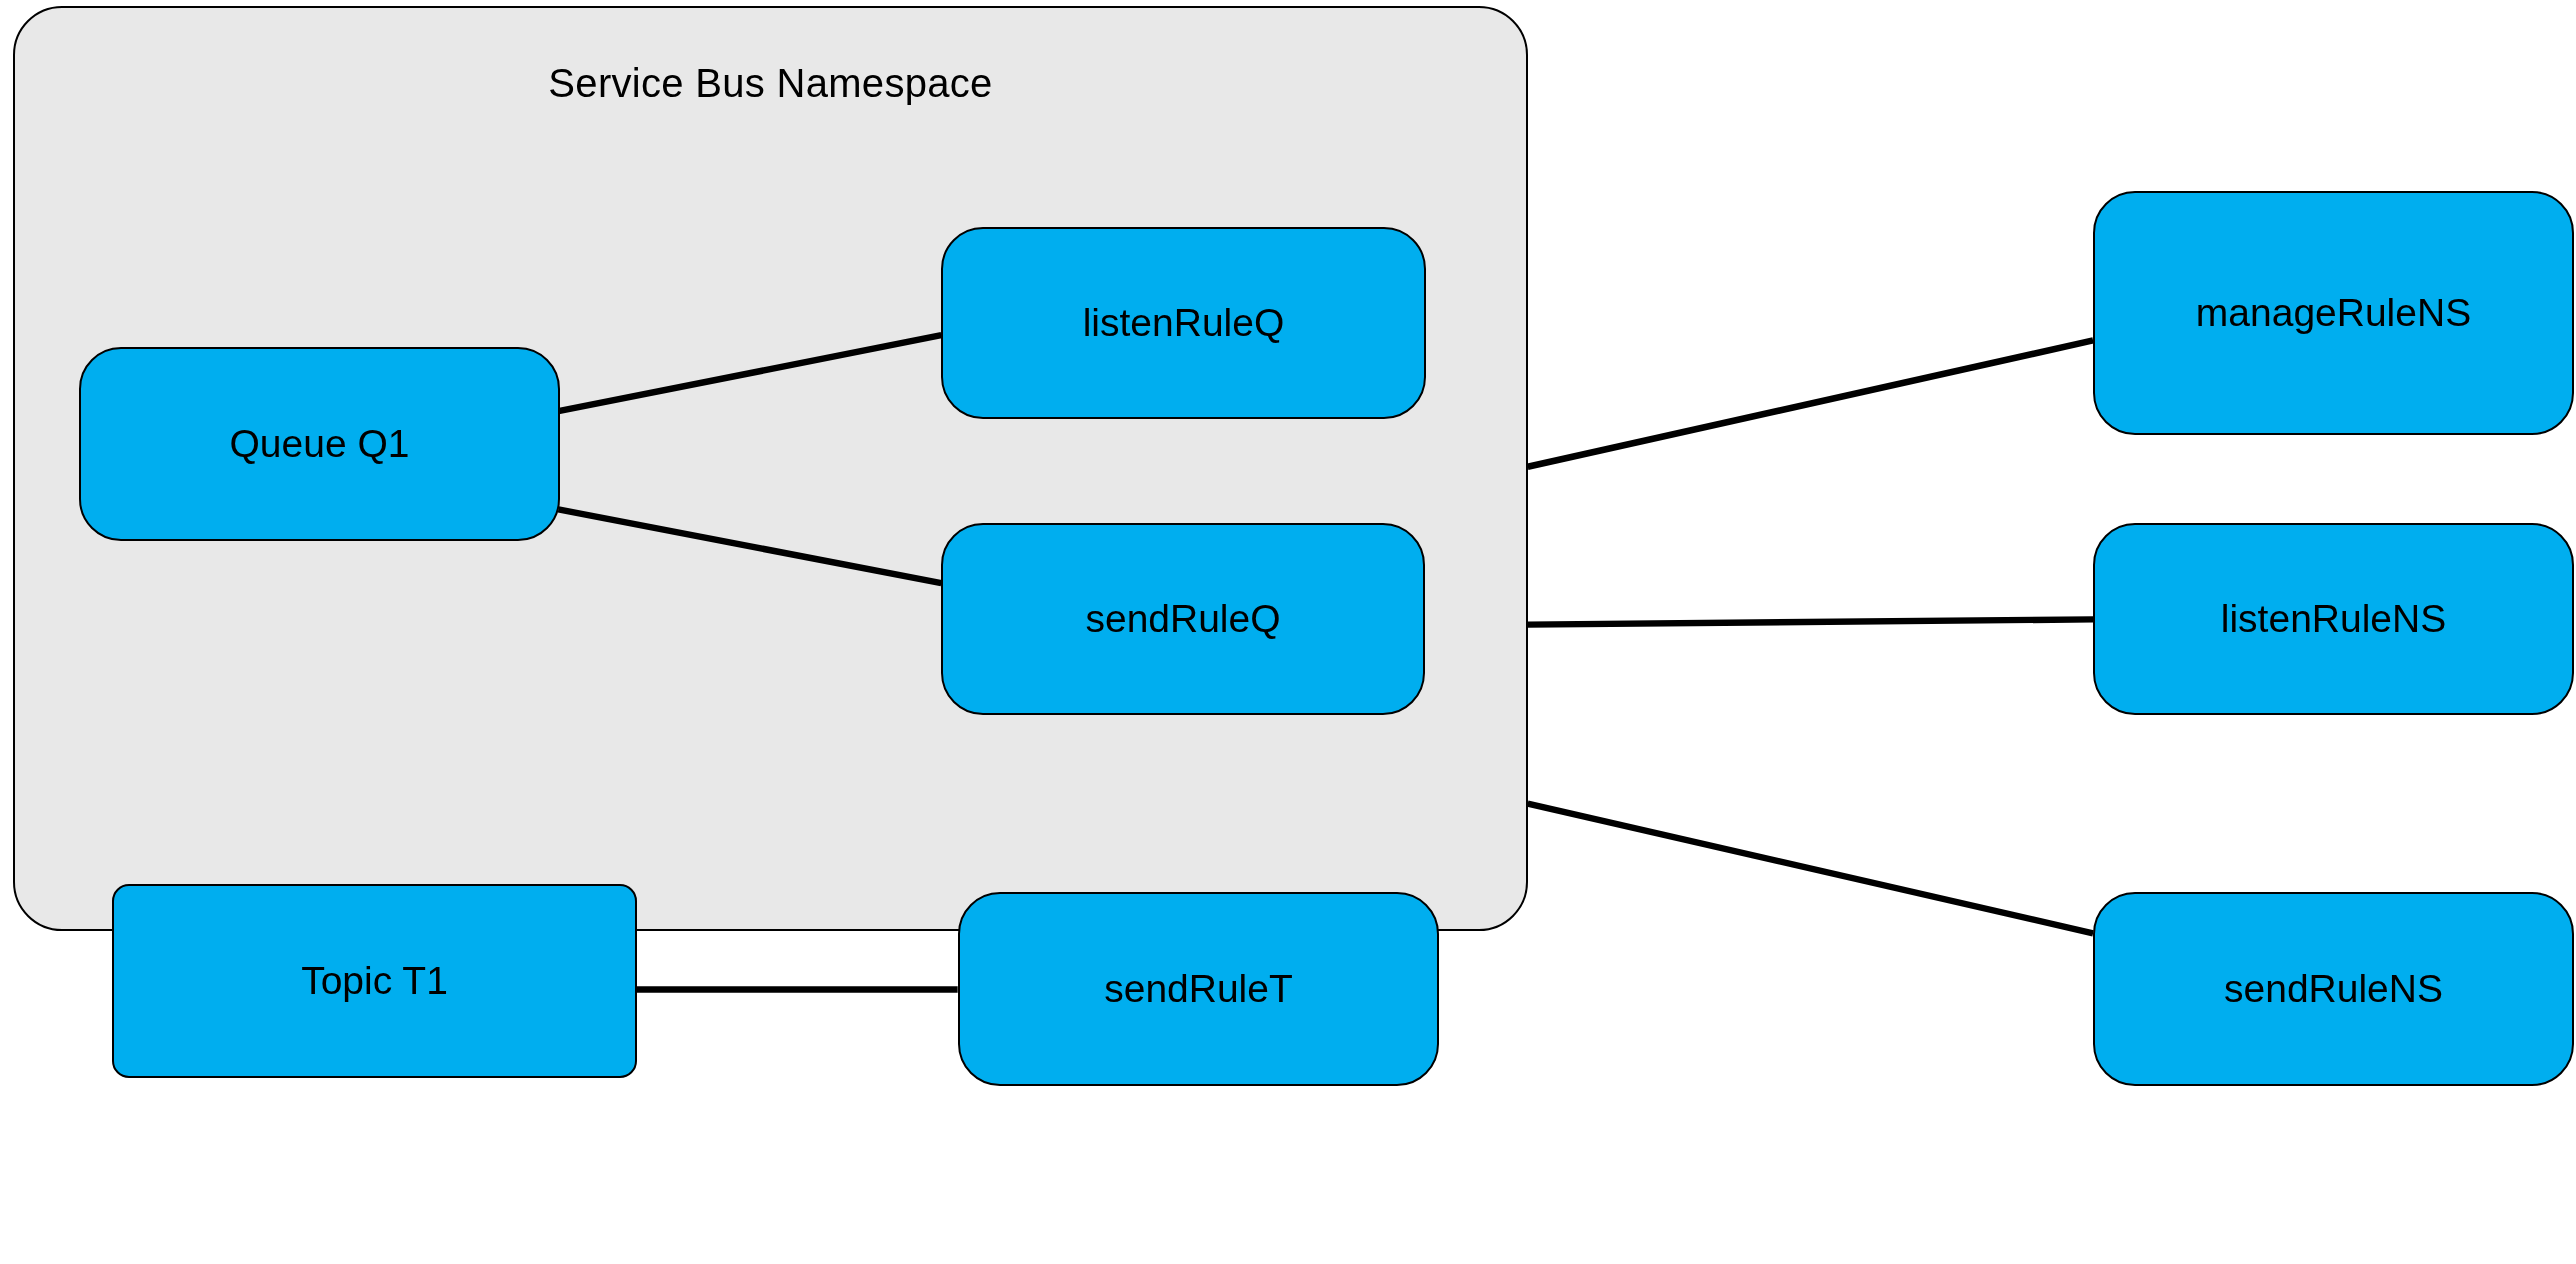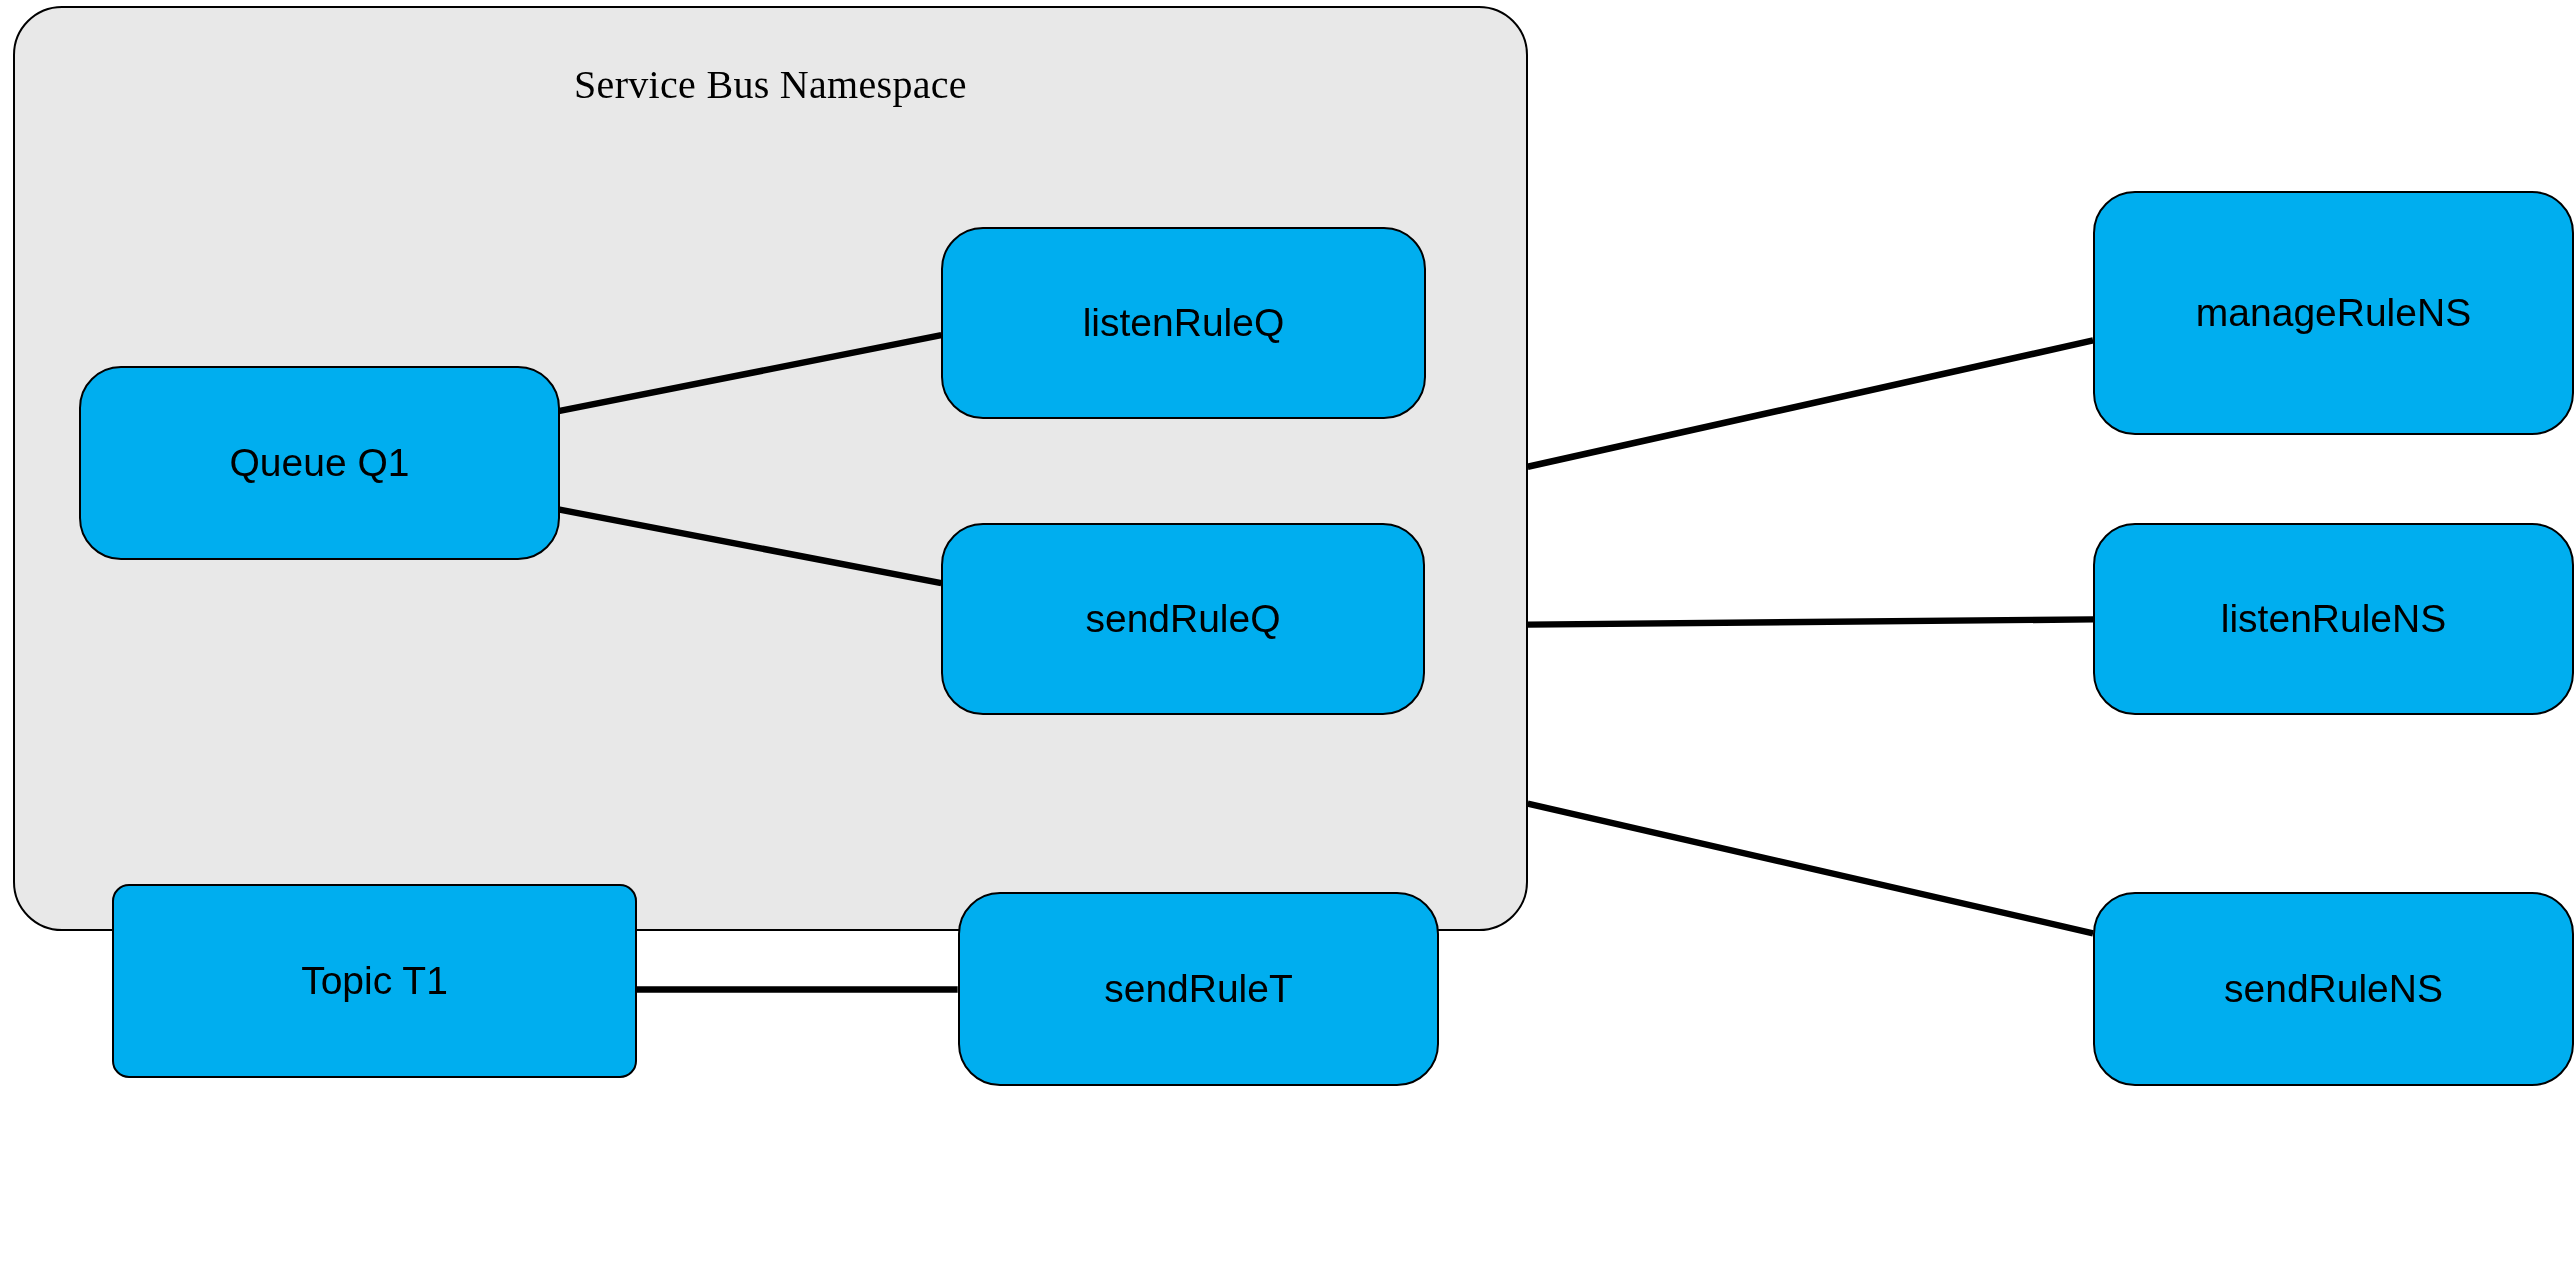--- a/index.html
+++ b/index.html
@@ -18,21 +18,20 @@
   .namespace-box {
     position: absolute;
     left: 13px;
     top: 6.4px;
     width: 1515px;
     height: 925px;
     background: #e8e8e8;
     border: 2.9px solid #000000;
     border-radius: 49px;
     box-sizing: border-box;
-    font-family: Liberation Serif, serif;
   }
   .namespace-title {
     position: absolute;
     left: 0;
     right: 0;
     top: 53px;
     text-align: center;
     font-size: 40px;
     color: #000000;
     letter-spacing: 0.3px;
@@ -56,21 +55,21 @@
     width: 2576px;
     height: 1265px;
     pointer-events: none;
   }
   .edges line {
     stroke: #000000;
     stroke-width: 11;
   }
 
   
-  #node-queue-q1       { left: 79px;  top: 366px;  width: 481px; height: 194px; }
+  #node-queue-q1       { left: 79px;  top: 347px;  width: 481px; height: 194px; }
   #node-listen-rule-q  { left: 941px; top: 191px;  width: 485px; height: 192px; margin-top: 36px; }
   #node-send-rule-q    { left: 941px; top: 523px;  width: 484px; height: 192px; }
   #node-topic-t1       { left: 112px;  top: 884px; width: 525px; height: 194px; border-radius: 17px; }
   #node-send-rule-t    { left: 958px; top: 892px; width: 481px; height: 194px; }
   #node-manage-rule-ns { left: 2093px; top: 191px;  width: 481px; height: 244px; }
   #node-listen-rule-ns { left: 2093px; top: 523px;  width: 481px; height: 192px; }
   #node-send-rule-ns   { left: 2093px; top: 892px; width: 481px; height: 194px; }
 </style>
 </head>
 <body>

